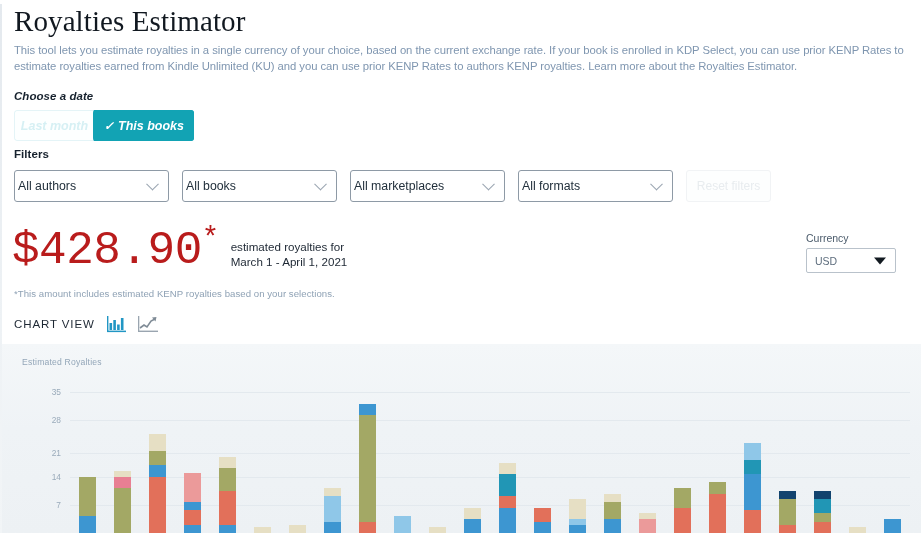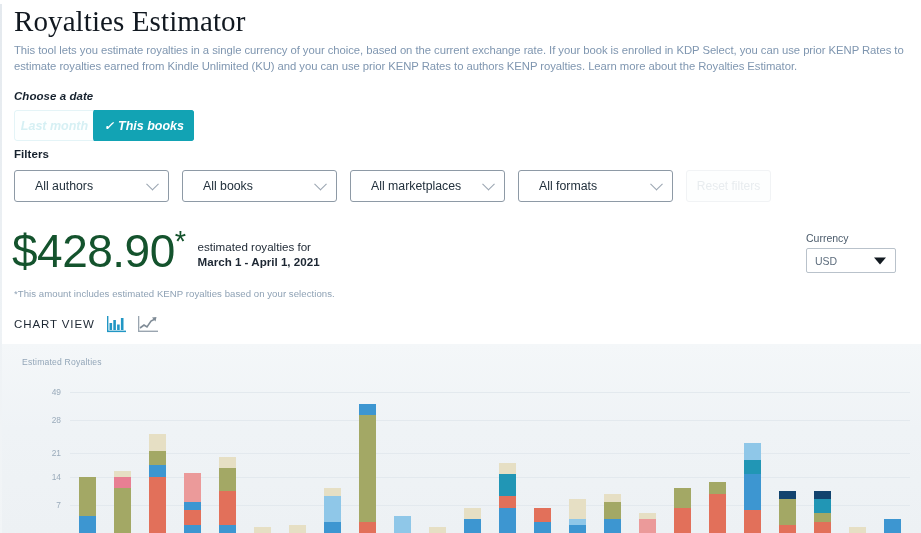--- a/index.html
+++ b/index.html
@@ -105,21 +105,21 @@
   .filter-row { display: flex; margin-top: 10px; gap: 13px; align-items: center; }
 
   .select-box {
     position: relative;
     height: 32px;
     border: 1px solid #8e9aa6;
     border-radius: 3px;
     background: #ffffff;
     display: flex;
     align-items: center;
-    padding: 0 20px;
+    padding: 0 3px;
     font-size: 12.3px;
     color: #22303c;
     cursor: pointer;
   }
   .select-box.w-author { width: 155px; }
   .select-box.w-books { width: 155px; }
   .select-box.w-markets { width: 155px; }
   .select-box.w-formats { width: 155px; }
 
   .chev {
@@ -139,36 +139,36 @@
     background: #fdfefe;
     color: #e8ecef;
     font-size: 12px;
     display: flex; align-items: center; justify-content: center;
     cursor: default;
   }
 
   
   .amount-block { position: absolute; left: 12px; top: 228px; display: flex; align-items: flex-start; }
   .amount {
-    font-family: Liberation Sans, sans-serif;
+    font-family: Liberation Mono, monospace;
     font-size: 46px;
     line-height: 46px;
     font-weight: 400;
-    color: #14532d;
+    color: #b91c1c;
     letter-spacing: -0.5px;
   }
   .amount .star { font-size: 29px; vertical-align: super; line-height: 0; }
   .amount-meta {
     margin-left: 12px;
     margin-top: 11px;
     font-size: 11.6px;
     line-height: 15px;
     color: #1d2733;
   }
-  .amount-meta .line2 { font-weight: bold; }
+  .amount-meta .line2 { font-weight: normal; }
   .footnote {
     position: absolute;
     left: 14px; top: 288px;
     font-size: 9.6px;
     color: #8fa2b5;
     letter-spacing: 0.05px;
   }
 
   
   .currency-block { position: absolute; left: 806px; top: 232px; }
@@ -366,21 +366,21 @@
         <div class="gridline" style="top: 96.6316px;">
           <span class="ytick">14</span>
         </div>
         <div class="gridline" style="top: 73px;">
           <span class="ytick">21</span>
         </div>
         <div class="gridline" style="top: 40.2632px;">
           <span class="ytick">28</span>
         </div>
         <div class="gridline" style="top: 12.0789px;">
-          <span class="ytick">49</span>
+          <span class="ytick">35</span>
         </div>
         <div class="bar" style="left: 9.45px; width: 16.1px; height: 56.3684px;">
           <div class="seg" style="background: rgb(163, 168, 101); height: 70%;"></div>
           <div class="seg" style="background: rgb(61, 150, 209); height: 30%;"></div>
         </div>
         <div class="bar" style="left: 44.45px; width: 16.1px; height: 62.0053px;">
           <div class="seg" style="background: rgb(230, 223, 196); height: 9.09091%;"></div>
           <div class="seg" style="background: rgb(232, 127, 147); height: 18.1818%;"></div>
           <div class="seg" style="background: rgb(163, 168, 101); height: 72.7273%;"></div>
         </div>

